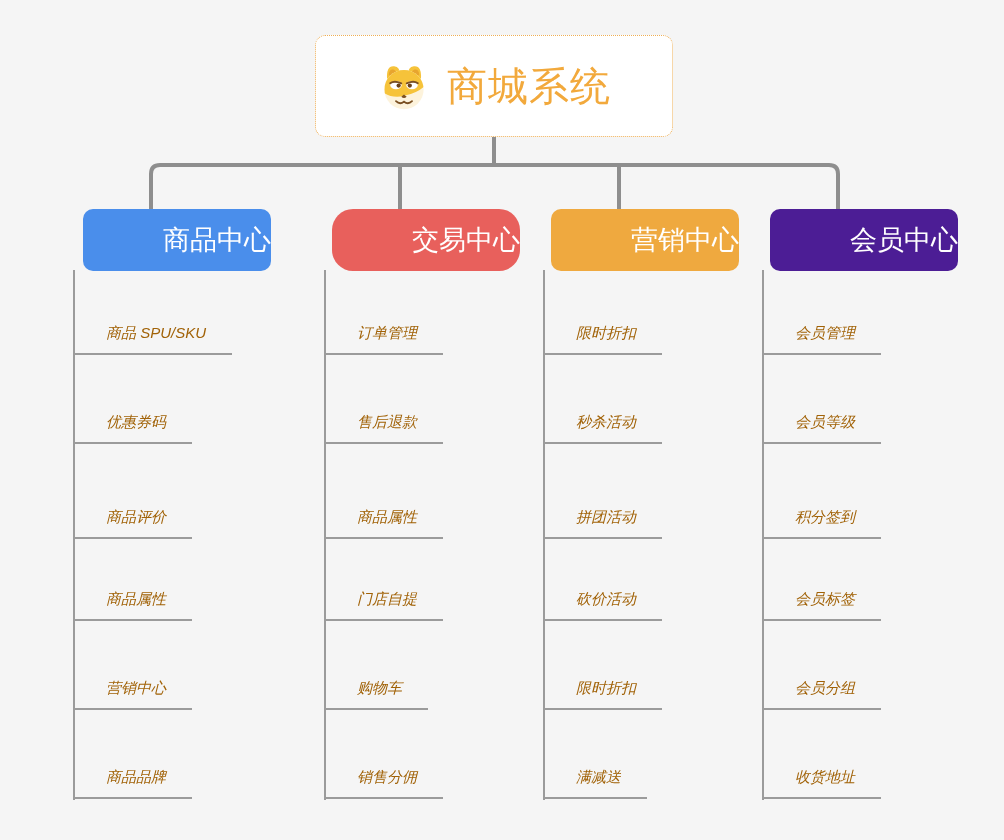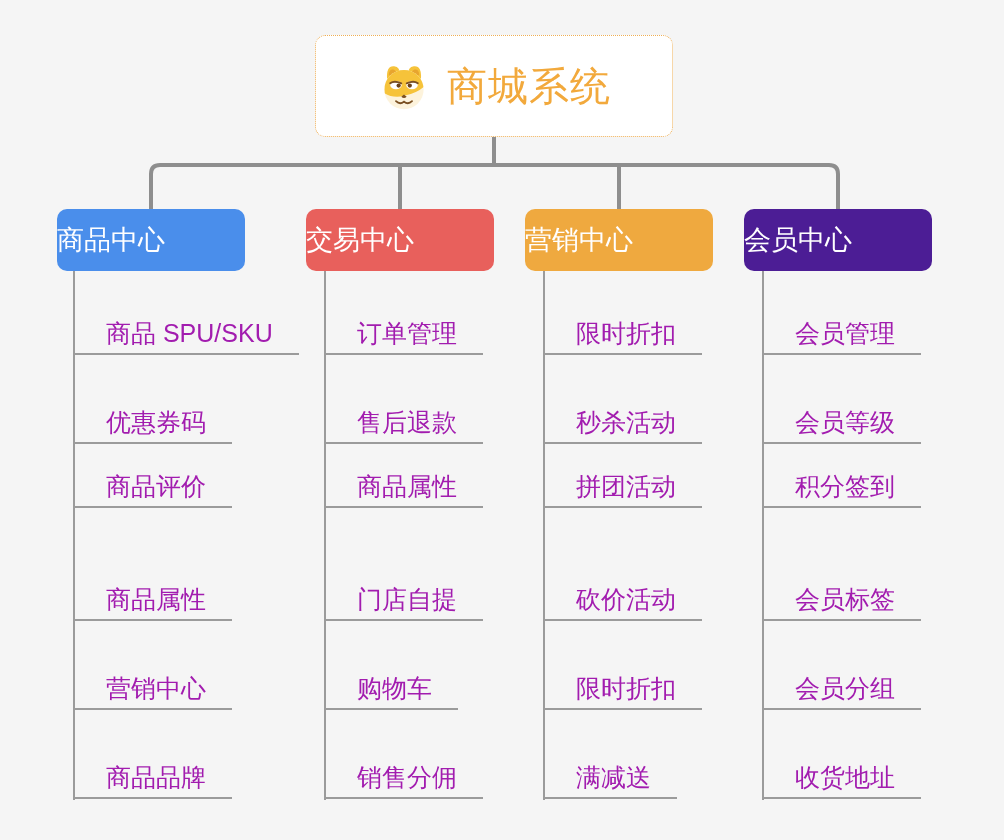--- a/index.html
+++ b/index.html
@@ -24,42 +24,44 @@
   }
   .root-title{
     font-size:40px;letter-spacing:1px;color:#f2a93c;font-weight:400;
     white-space:nowrap;
   }
 
   
   .hdr{
     position:absolute;top:209px;width:188px;height:62px;
     border-radius:10px;color:#ffffff;font-size:27px;
-    display:flex;align-items:center;justify-content:flex-start;
+    display:flex;align-items:center;justify-content:flex-end;
     white-space:nowrap;
+    margin-left:26px;
   }
   .hdr.b1{left:57px;}
-  .hdr.b2{left:306px;}
+  .hdr.b2{left:306px;border-radius:21px;}
   .hdr.b3{left:525px;}
   .hdr.b4{left:744px;}
 
   
   .col{position:absolute;top:0;height:840px;}
   .col.c1{left:73px;}
   .col.c2{left:324px;}
   .col.c3{left:543px;}
   .col.c4{left:762px;}
   .leaf{
     position:absolute;left:0;
     padding:0 26px 6px 33px;
     border-bottom:2px solid #9b9b9b;
-    font-size:25px;line-height:28px;color:#a21caf;
+    font-size:15px;line-height:28px;color:#a16207;
     white-space:nowrap;
+    font-style:italic;
   }
-  .r1{top:319px}.r2{top:408px}.r3{top:472px}.r4{top:585px}.r5{top:674px}.r6{top:763px}
+  .r1{top:319px}.r2{top:408px}.r3{top:503px}.r4{top:585px}.r5{top:674px}.r6{top:763px}
 </style>
 </head>
 <body>
 
 <div class="canvas">
 
   <svg class="wires" width="1004" height="840" viewBox="0 0 1004 840">
     <path d="M494 137 L494 165" stroke="#8e8e8e" stroke-width="4" fill="none"></path>
     <path d="M151 209 L151 174 Q151 165 160 165 L829 165 Q838 165 838 174 L838 209" stroke="#8e8e8e" stroke-width="4" fill="none"></path>
     <line x1="400" y1="165" x2="400" y2="209" stroke="#8e8e8e" stroke-width="4"></line>

